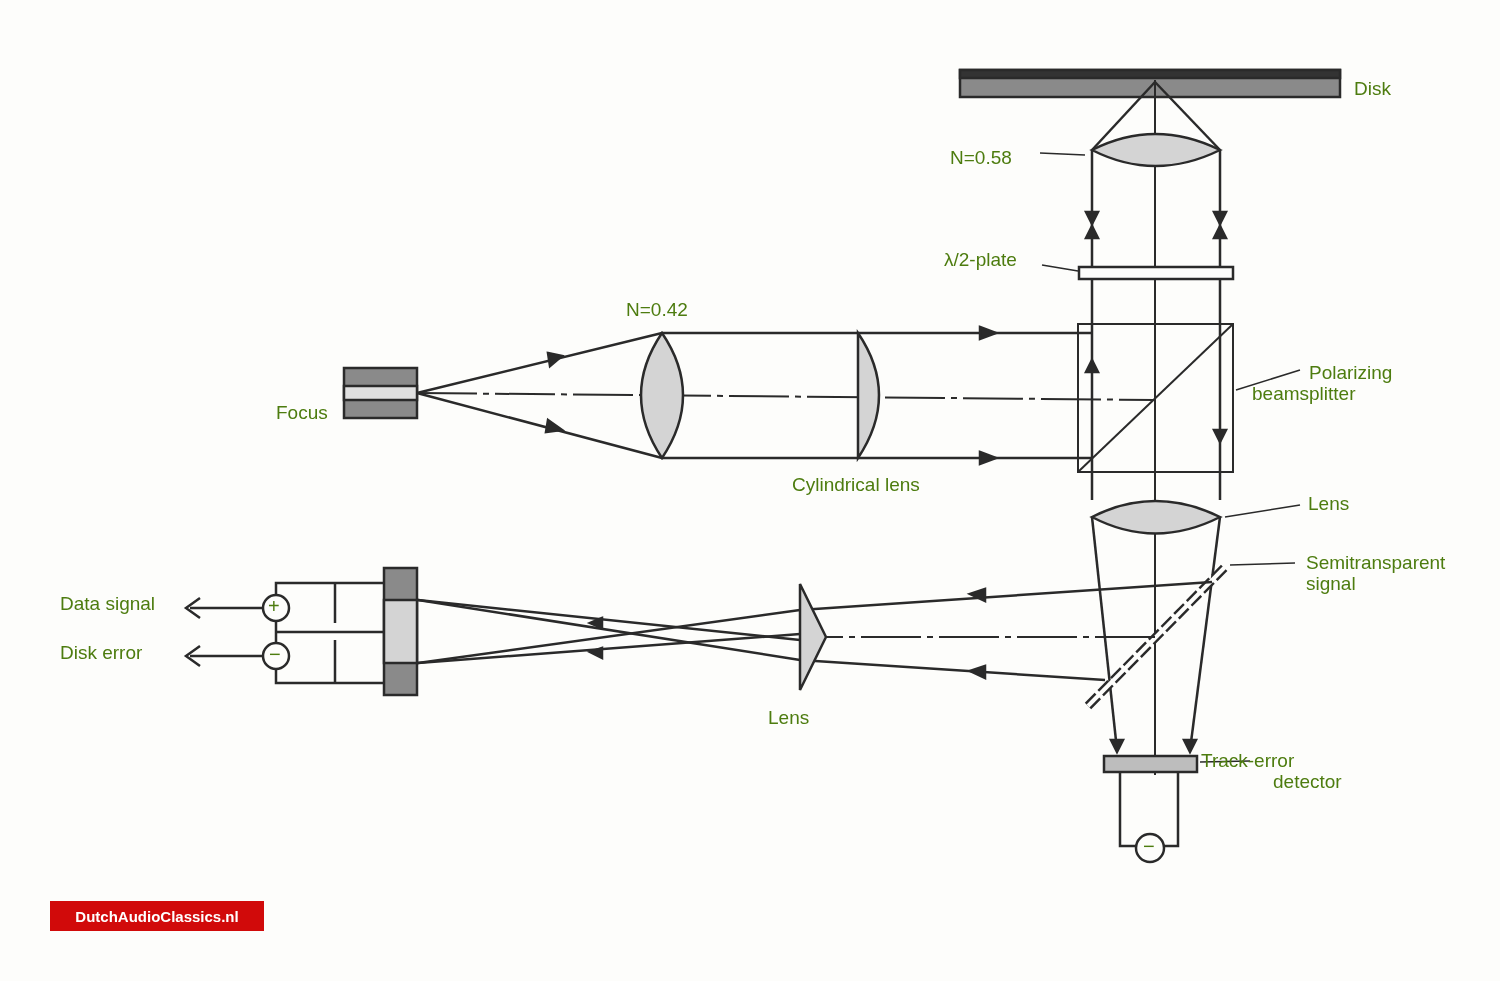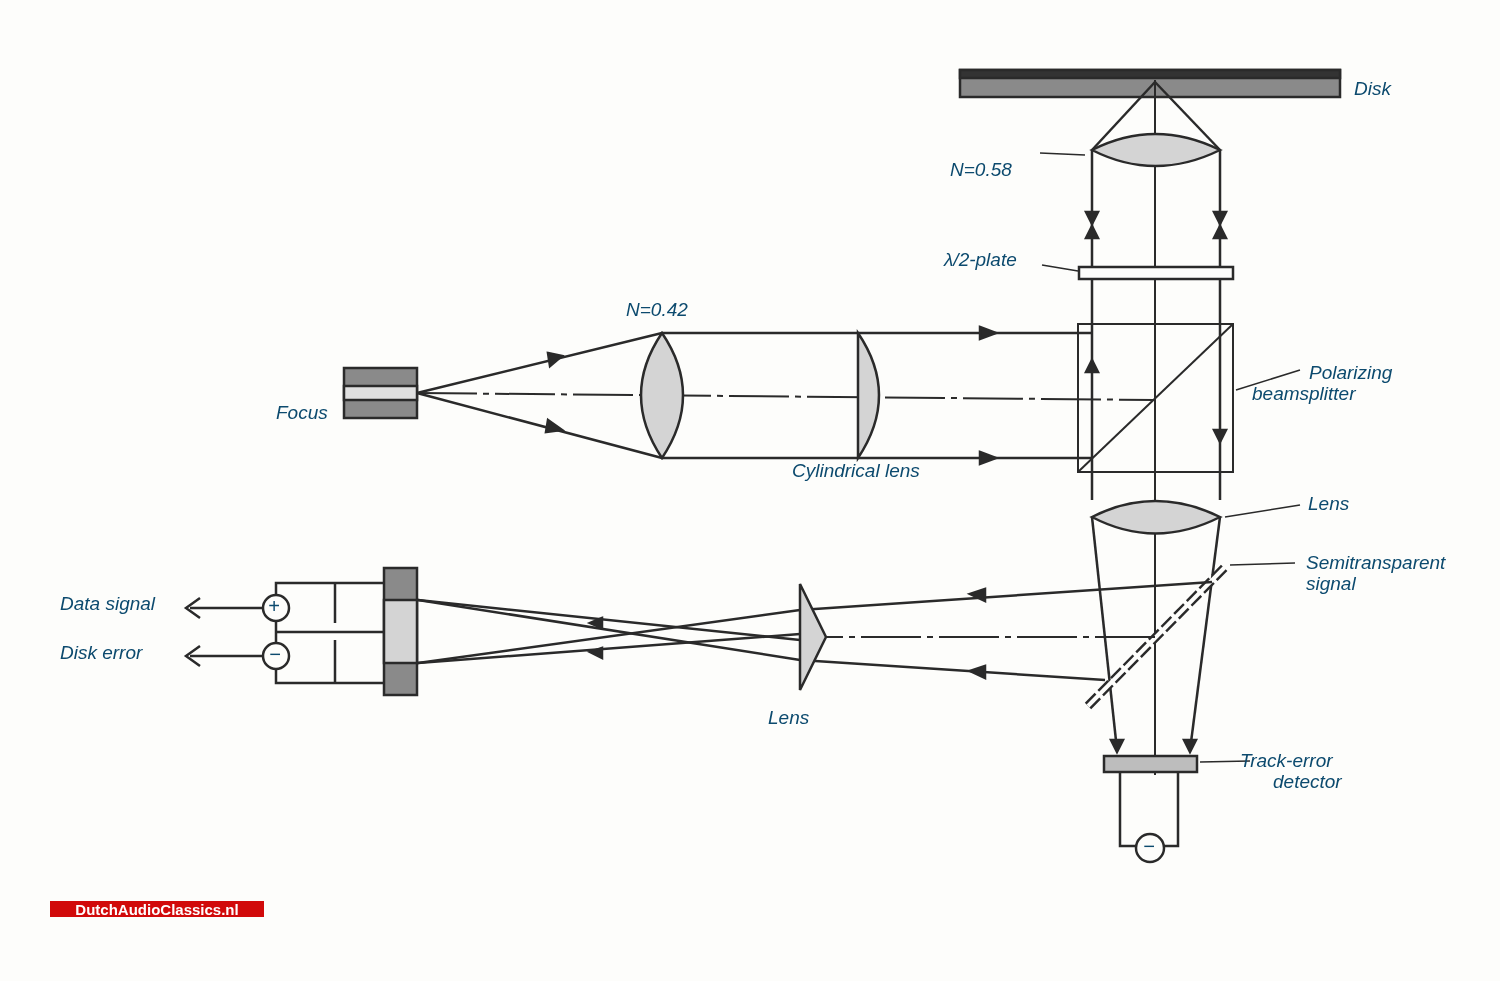--- a/index.html
+++ b/index.html
@@ -1,20 +1,20 @@
 <!DOCTYPE html>
 <html><head>
 <meta charset="utf-8">
 <style>
   html, body { margin:0; padding:0; }
   body { width:1500px; height:981px; background:#fdfdfb; overflow:hidden; position:relative;
          font-family:"Liberation Sans", sans-serif; }
   svg { position:absolute; left:0; top:0; }
-  .lbl { position:absolute; font-size:19px; color:#0c4a6e; line-height:21px; white-space:nowrap;font-style:italic; }
-  .badge { position:absolute; left:50px; top:901px; width:214px; height:16px; background:#d10a0a;
+  .lbl { position:absolute; font-size:19px; color:#4d7c0f; line-height:21px; white-space:nowrap; }
+  .badge { position:absolute; left:50px; top:901px; width:214px; height:30px; background:#d10a0a;
            color:#fff; font-weight:bold; font-size:15px; display:flex; align-items:center; justify-content:center; }
 </style>
 </head>
 <body>
 
 <svg width="1500" height="981" viewBox="0 0 1500 981">
   <defs>
     <marker id="ar" viewBox="0 0 10 10" refX="5" refY="5" markerWidth="7" markerHeight="7" orient="auto">
       <path d="M0,0 L10,5 L0,10 z" fill="#2a2a2a"></path>
     </marker>
@@ -108,32 +108,32 @@
     <line x1="1040" y1="153" x2="1085" y2="155" stroke-width="1.5"></line>
     <line x1="1042" y1="265" x2="1078" y2="271" stroke-width="1.5"></line>
     <line x1="1300" y1="370" x2="1236" y2="390" stroke-width="1.5"></line>
     <line x1="1300" y1="505" x2="1225" y2="517" stroke-width="1.5"></line>
     <line x1="1295" y1="563" x2="1230" y2="565" stroke-width="1.5"></line>
     <line x1="1250" y1="761" x2="1200" y2="762" stroke-width="1.5"></line>
   </g>
 </svg>
 
 <div class="lbl" style="left:1354px;top:78px">Disk</div>
-<div class="lbl" style="left:950px;top:159px">N=0.58</div>
+<div class="lbl" style="left:950px;top:147px">N=0.58</div>
 <div class="lbl" style="left:944px;top:249px">λ/2-plate</div>
 <div class="lbl" style="left:626px;top:299px">N=0.42</div>
 <div class="lbl" style="left:276px;top:402px">Focus</div>
-<div class="lbl" style="left:792px;top:460px">Cylindrical lens</div>
+<div class="lbl" style="left:792px;top:474px">Cylindrical lens</div>
 <div class="lbl" style="left:1309px;top:362px">Polarizing</div>
 <div class="lbl" style="left:1252px;top:383px">beamsplitter</div>
 <div class="lbl" style="left:1308px;top:493px">Lens</div>
 <div class="lbl" style="left:1306px;top:552px">Semitransparent</div>
 <div class="lbl" style="left:1306px;top:573px">signal</div>
 <div class="lbl" style="left:60px;top:593px">Data signal</div>
 <div class="lbl" style="left:60px;top:642px">Disk error</div>
 <div class="lbl" style="left:768px;top:707px">Lens</div>
-<div class="lbl" style="left:1240px;top:750px">Track-error</div>
+<div class="lbl" style="left:1201px;top:750px">Track-error</div>
 <div class="lbl" style="left:1273px;top:771px">detector</div>
 <div class="lbl" style="left:268px;top:596px;font-size:20px">+</div>
 <div class="lbl" style="left:269px;top:644px;font-size:20px">−</div>
 <div class="lbl" style="left:1143px;top:836px;font-size:20px">−</div>
 
 <div class="badge">DutchAudioClassics.nl</div>
 
 </body></html>

